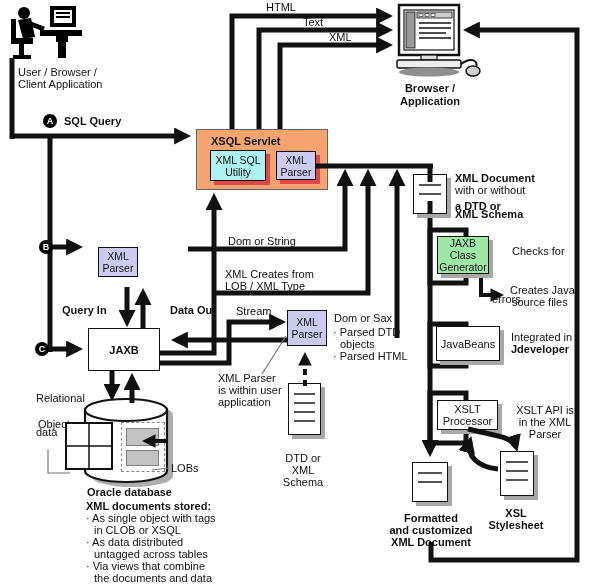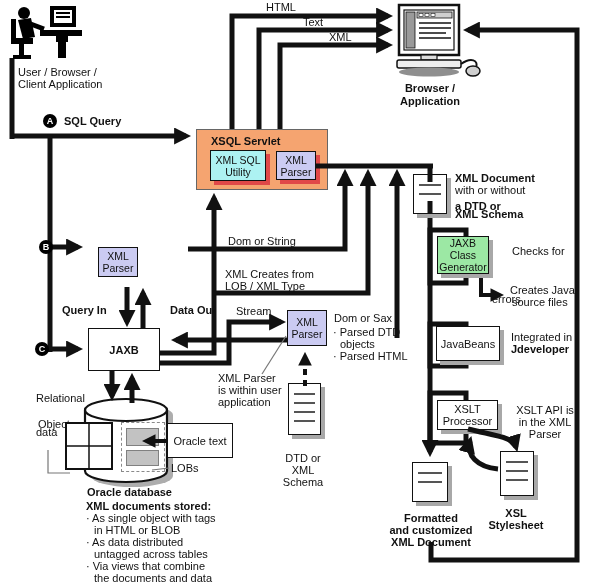--- a/index.html
+++ b/index.html
@@ -184,29 +184,26 @@
     <div class="lbl ctr" style="left:273px;top:444px;width:60px;">DTD or</div>
     <div class="lbl ctr" style="left:273px;top:456px;width:60px;">XML</div>
     <div class="lbl ctr" style="left:273px;top:468px;width:60px;">Schema</div>
 
     <div class="lbl" style="left:38px;top:418px;">Object</div>
     <div class="lbl" style="left:36px;top:392px;">Relational</div>
     <div class="lbl" style="left:36px;top:426px;">data</div>
     <div class="dashed" style="left:121px;top:422px;width:42px;height:48px;"></div>
     <div class="grayrect" style="left:126px;top:428px;width:31px;height:16px;"></div>
     <div class="grayrect" style="left:126px;top:450px;width:31px;height:14px;"></div>
-    <div class="box white" style="left:167px;top:423px;width:66px;height:35px;font-size:11px;">
-      <span>Oracle text</span>
-    </div>
     <div class="lbl" style="left:171px;top:462px;">LOBs</div>
     <div class="lbl b" style="left:87px;top:486px;">Oracle database</div>
 
     <div class="lbl b" style="left:86px;top:500px;">XML documents stored:</div>
     <div class="lbl" style="left:86px;top:512px;">· As single object with tags</div>
-    <div class="lbl" style="left:94px;top:524px;">in HTML or BLOB</div>
+    <div class="lbl" style="left:94px;top:524px;">in CLOB or XSQL</div>
     <div class="lbl" style="left:86px;top:536px;">· As data distributed</div>
     <div class="lbl" style="left:94px;top:548px;">untagged across tables</div>
     <div class="lbl" style="left:86px;top:560px;">· Via views that combine</div>
     <div class="lbl" style="left:94px;top:572px;">the documents and data</div>
 
     <div class="doc" style="left:413px;top:174px;width:34px;height:40px;"></div>
     <div class="lbl b" style="left:455px;top:172px;">XML Document</div>
     <div class="lbl" style="left:455px;top:184px;">with or without</div>
     <div class="lbl b" style="left:455px;top:200px;">a DTD or</div>
     <div class="lbl b" style="left:455px;top:208px;">XML Schema</div>

